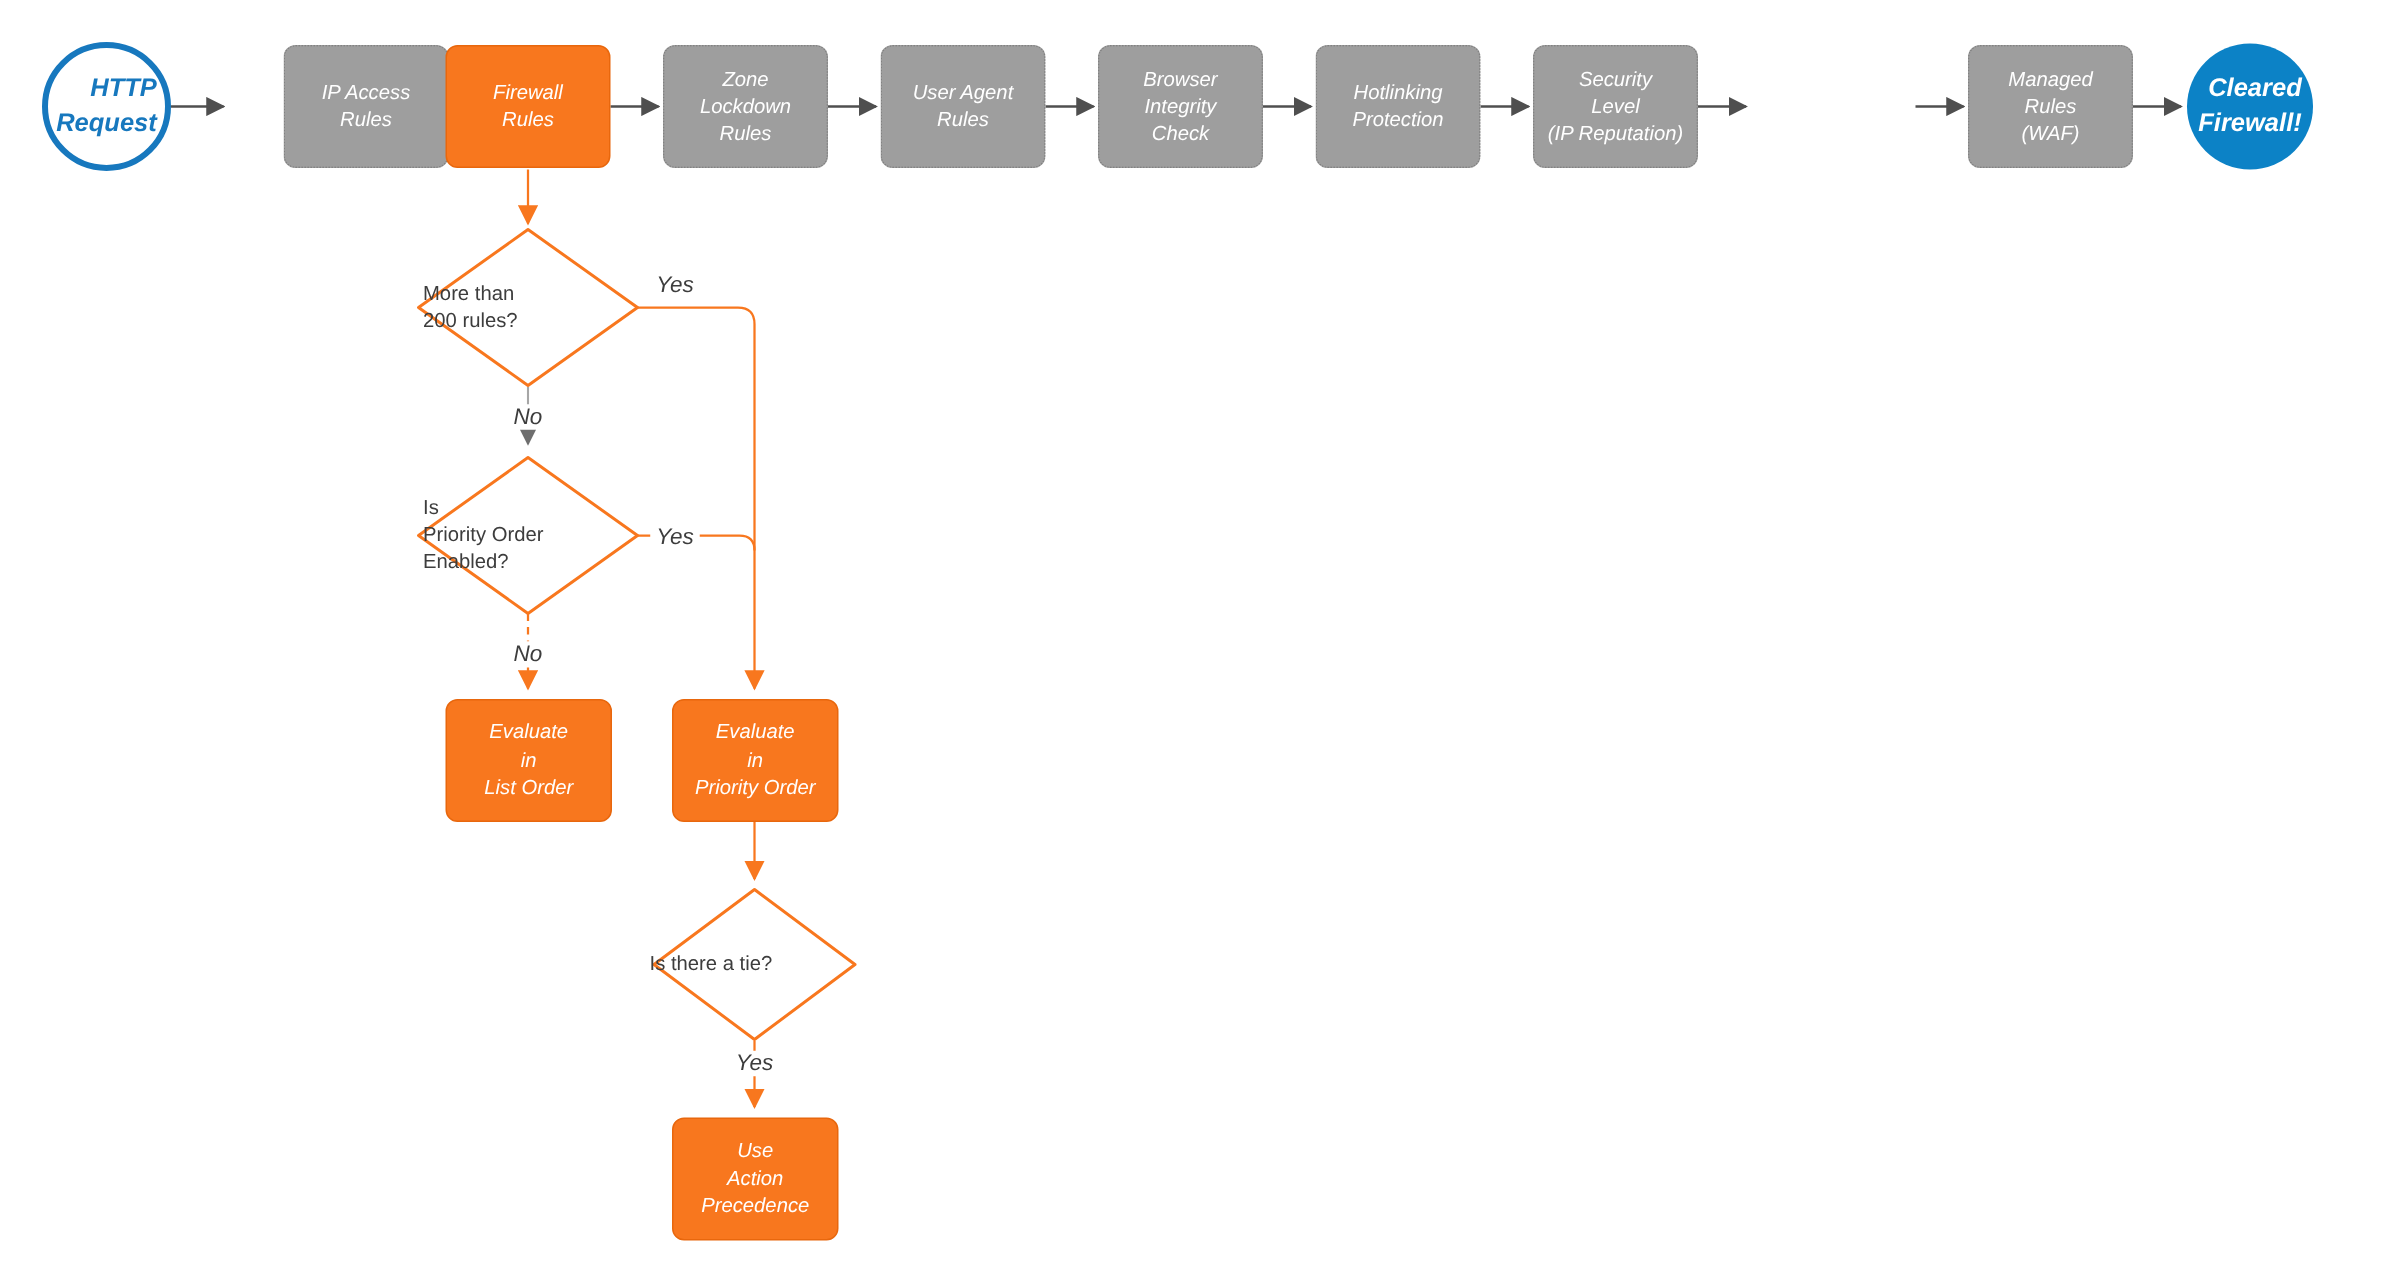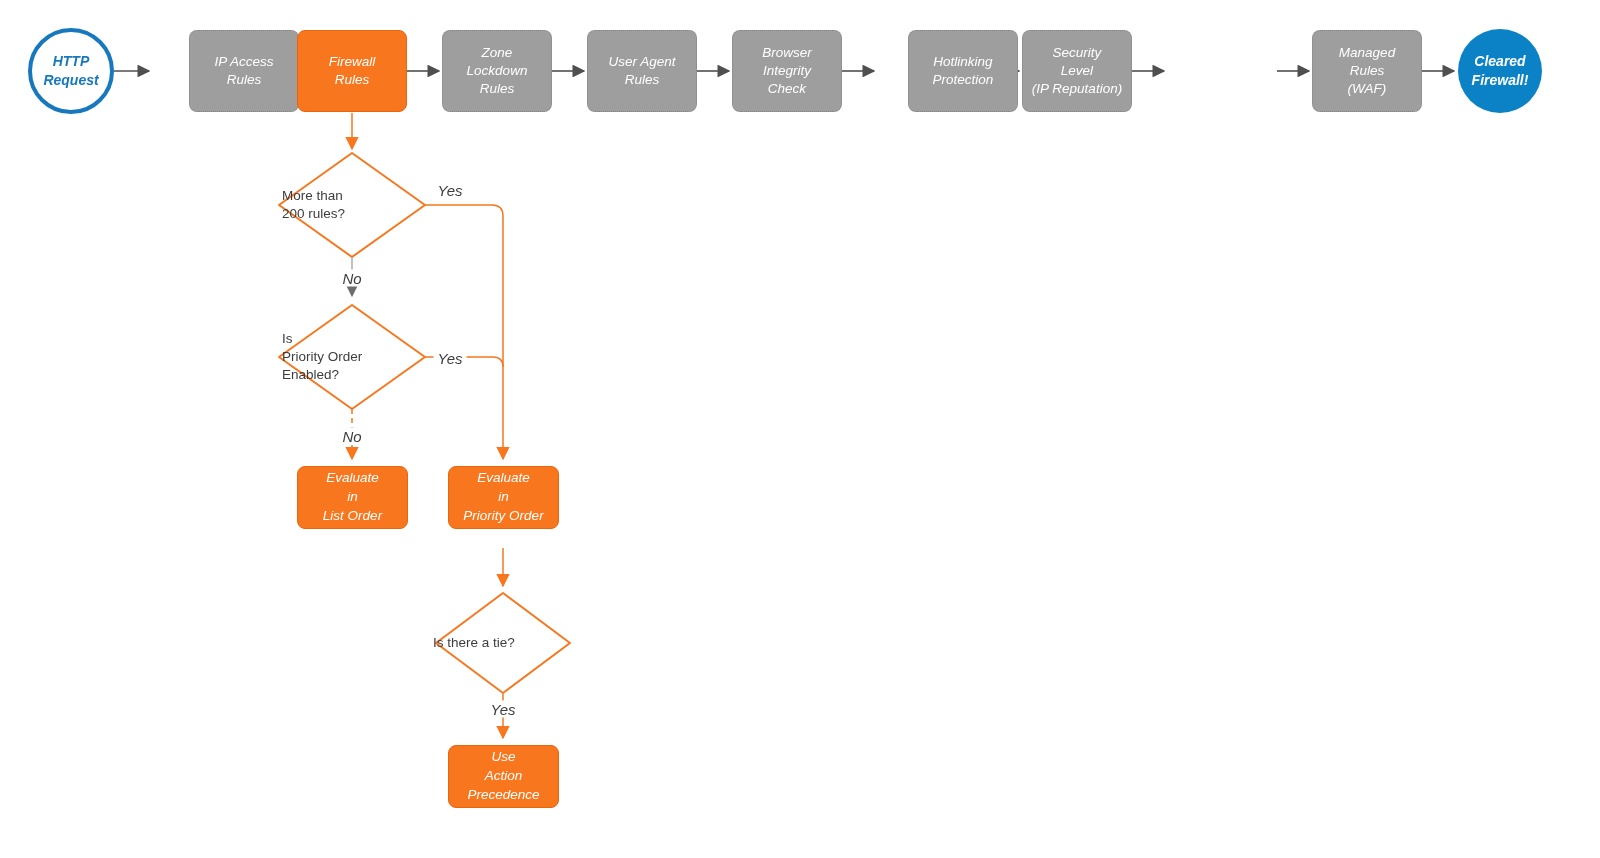--- a/index.html
+++ b/index.html
@@ -42,37 +42,38 @@
     font-style: italic;
     font-size: 13.5px;
     line-height: 1.35;
   }
   .step.highlight {
     background: var(--orange, #F8771E);
     border: 1px solid #E8670D;
   }
   .action {
     width: 111px;
-    height: 63px;
+    height: 82px;
     background: var(--orange, #F8771E);
     border: 1px solid #E8670D;
     border-radius: 8px;
     color: #ffffff;
     font-style: italic;
     font-size: 13.5px;
     line-height: 1.4;
   }
   .circle {
     width: 86px;
     height: 86px;
     border-radius: 50%;
     font-weight: bold;
     font-style: italic;
-    font-size: 14px;
+    font-size: 17px;
     line-height: 1.35;
+    text-align: right;
   }
   .circle.start {
     background: #ffffff;
     border: 4px solid var(--blue, #1778BE);
     color: var(--blue, #1778BE);
   }
   .circle.end {
     width: 84px;
     height: 84px;
     background: var(--blue_fill, #0C82C6);
@@ -176,21 +177,21 @@
   </div>
   <div class="node step" style="left:587px; top:30px;">
     <span>User Agent
 Rules</span>
   </div>
   <div class="node step" style="left:732px; top:30px;">
     <span>Browser
 Integrity
 Check</span>
   </div>
-  <div class="node step" style="left:908px; top:30px;">
+  <div class="node step" style="left:877px; top:30px;">
     <span>Hotlinking
 Protection</span>
   </div>
   <div class="node step" style="left:1022px; top:30px;">
     <span>Security
 Level
 (IP Reputation)</span>
   </div>
   <div class="node step" style="left:1312px; top:30px;justify-content:center;">
     <span>Managed

